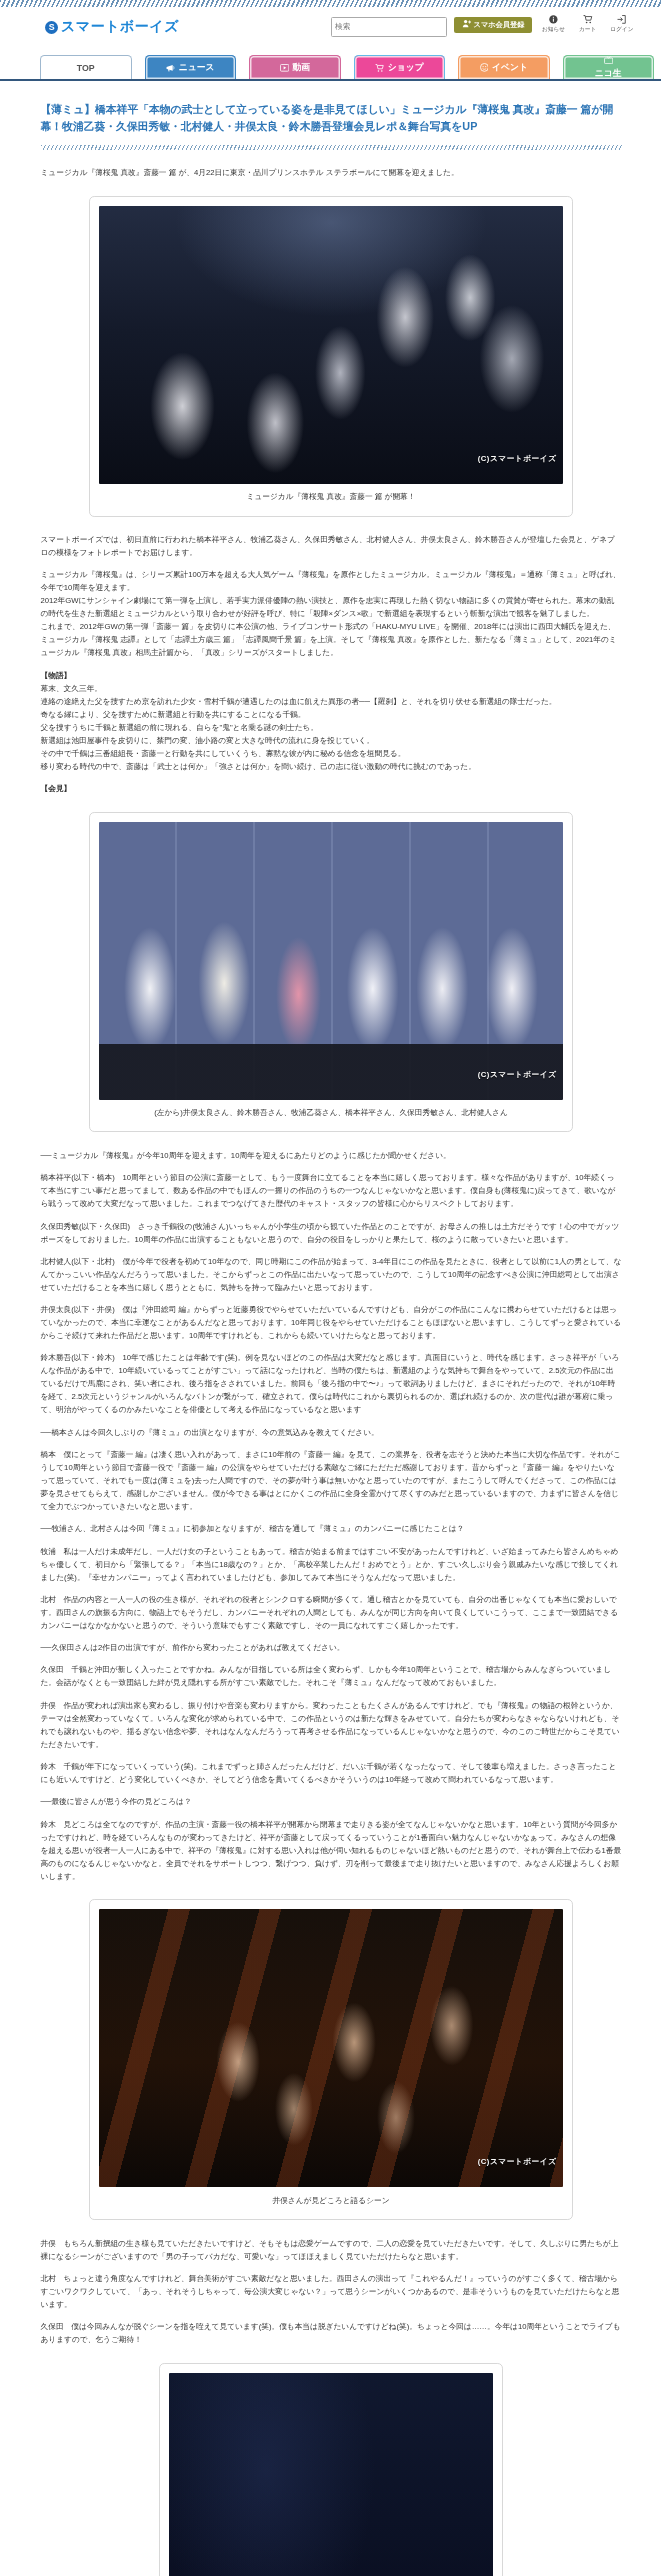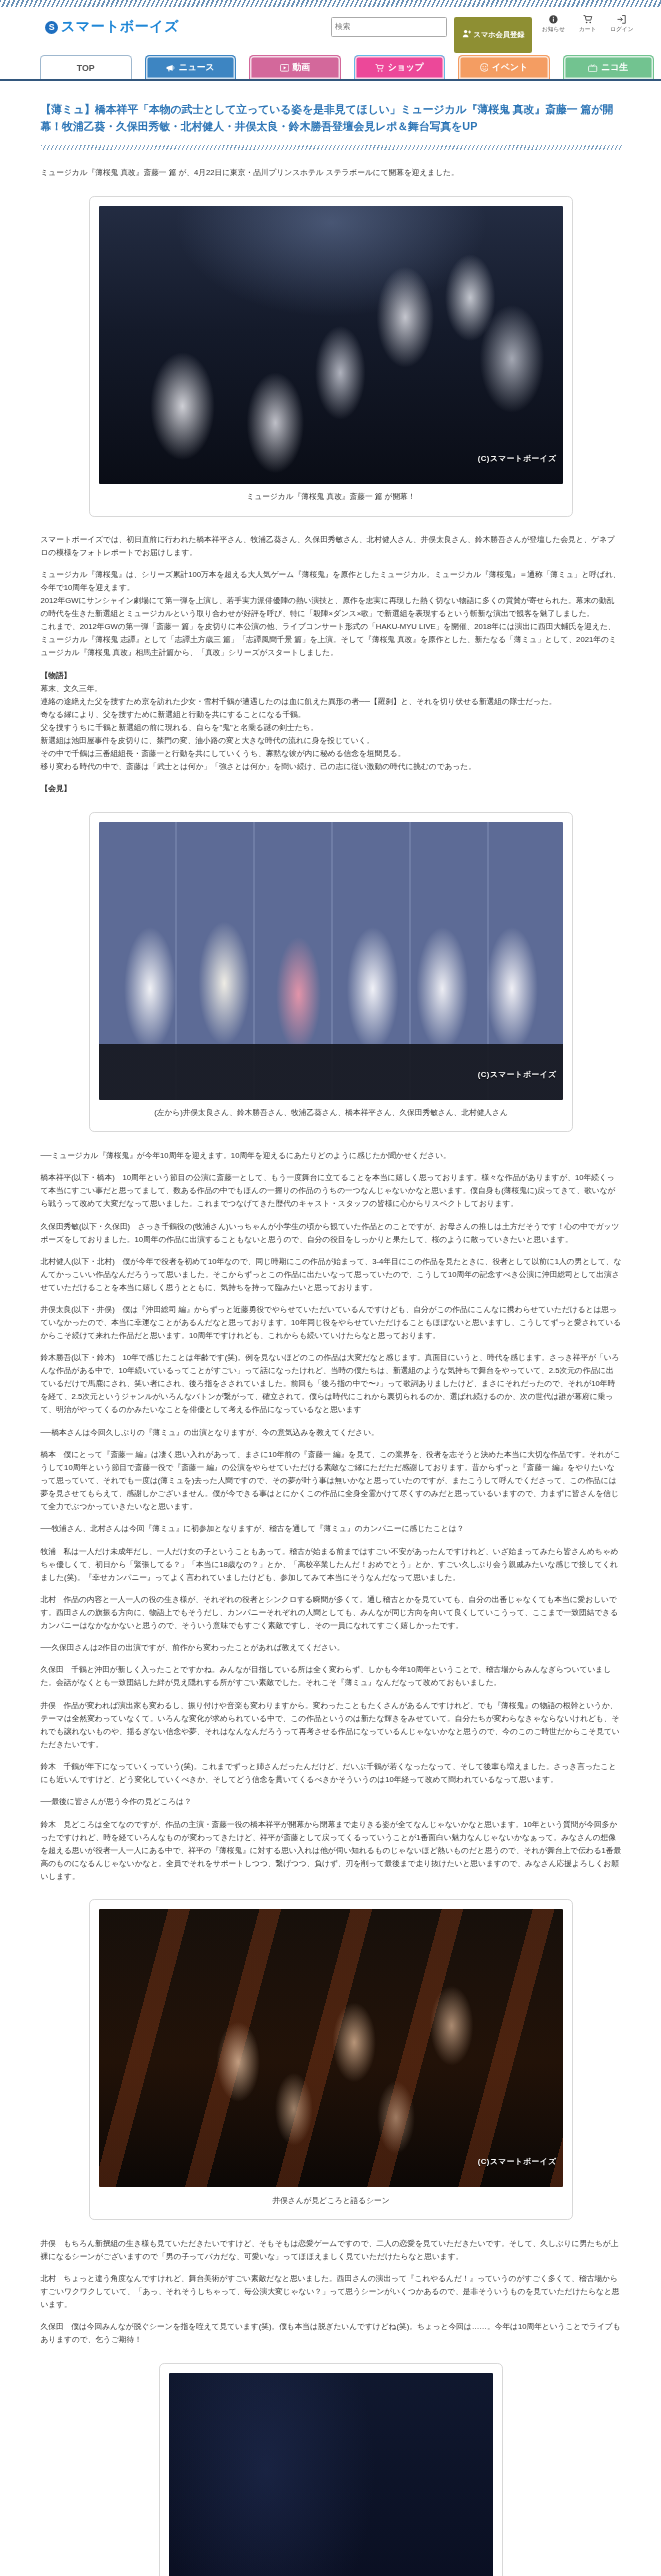--- a/index.html
+++ b/index.html
@@ -23,21 +23,21 @@
     margin-right:2.6px;
   }
   .logo-text { color:#1e86d6; font-size:14px; font-weight:bold; letter-spacing:0.5px; }
   .search {
     position:absolute; left:331px; top:9.8px; width:116px; height:20px;
     border:0.5px solid #aaa; border-radius:1.5px; font-size:7.7px; padding:0 3px; color:#333;
     font-family:inherit;
   }
   .search::placeholder { color:#777; }
   .register {
-    position:absolute; left:454px; top:9.8px; width:78px; height:36px;
+    position:absolute; left:454px; top:9.8px; width:78px; height:16px;
     background:#8e8f33; color:#fff; border:none; border-radius:2.1px;
     font-size:7.2px; font-weight:bold; display:flex; align-items:center; justify-content:center;
     gap:2.6px; cursor:pointer; font-family:inherit;
   }
   .hlinks { position:absolute; left:540px; top:8.2px; display:flex; gap:7.2px; }
   .hlink { width:27px; display:flex; flex-direction:column; align-items:center; gap:2.1px; cursor:pointer; }
   .hlink svg { display:block; }
   .hlink-label { font-size:5.7px; color:#555; white-space:nowrap; }
   
   nav { display:flex; gap:13px; padding:0 8px 0 40px; height:25px; align-items:flex-end; }
@@ -47,21 +47,21 @@
     font-size:8.8px; font-weight:bold; cursor:pointer;
     box-shadow:inset 0 0 0 1.5px rgba(255,255,255,.75);
     border:1px solid transparent; border-bottom:none;
   }
   .tab svg { display:block; }
   .tab-top   { background:#fff; color:#555; border-color:#9fb8cf; box-shadow:none; border-radius:4.6px 4.6px 0 0; }
   .tab-news  { background:#3d85c2; border-color:#3d85c2; }
   .tab-video { background:#d3689b; border-color:#d3689b; }
   .tab-shop  { background:#ec4899; border-color:#63bbe7; }
   .tab-event { background:#f49d62; border-color:#f49d62; }
-  .tab-nico  { background:#72c390; border-color:#72c390; }
+  .tab-nico  { background:#72c390; border-color:#72c390;flex-direction:column; }
   .nav-rule { height:2.1px; background:#33577d; width:100%; }
   
   main { width:581px; margin:0 auto; }
   .title {
     margin-top:19.6px; color:#2e76b6; font-size:10.8px; font-weight:bold; line-height:17px;
   }
   .divider {
     margin-top:10.3px; height:4.6px;
     background:repeating-linear-gradient(115deg,#7fa3c2 0 1px,#ffffff 1px 3.6px);
   }

